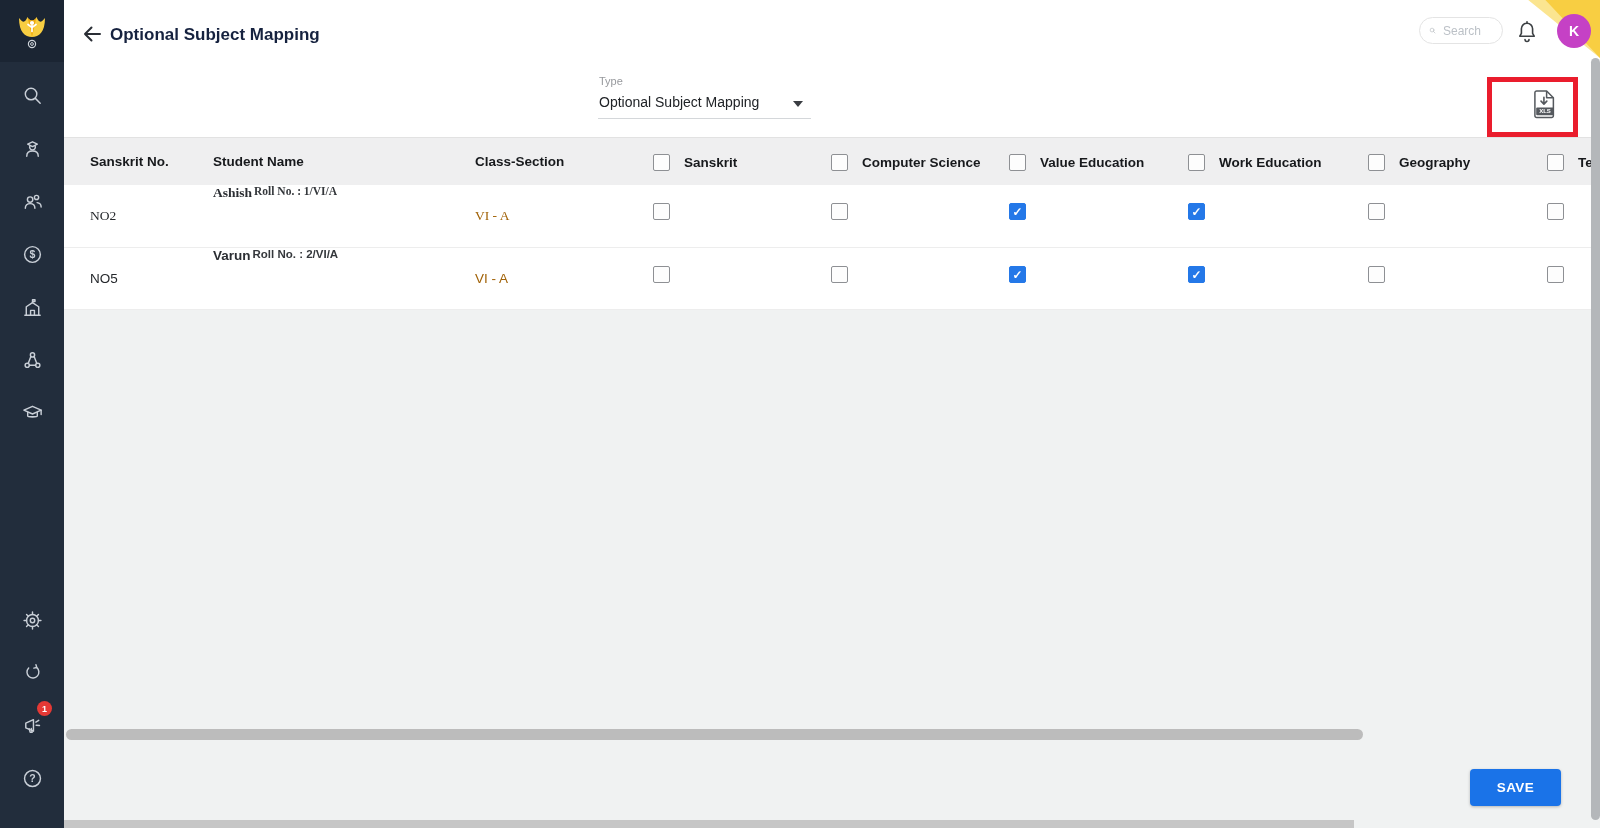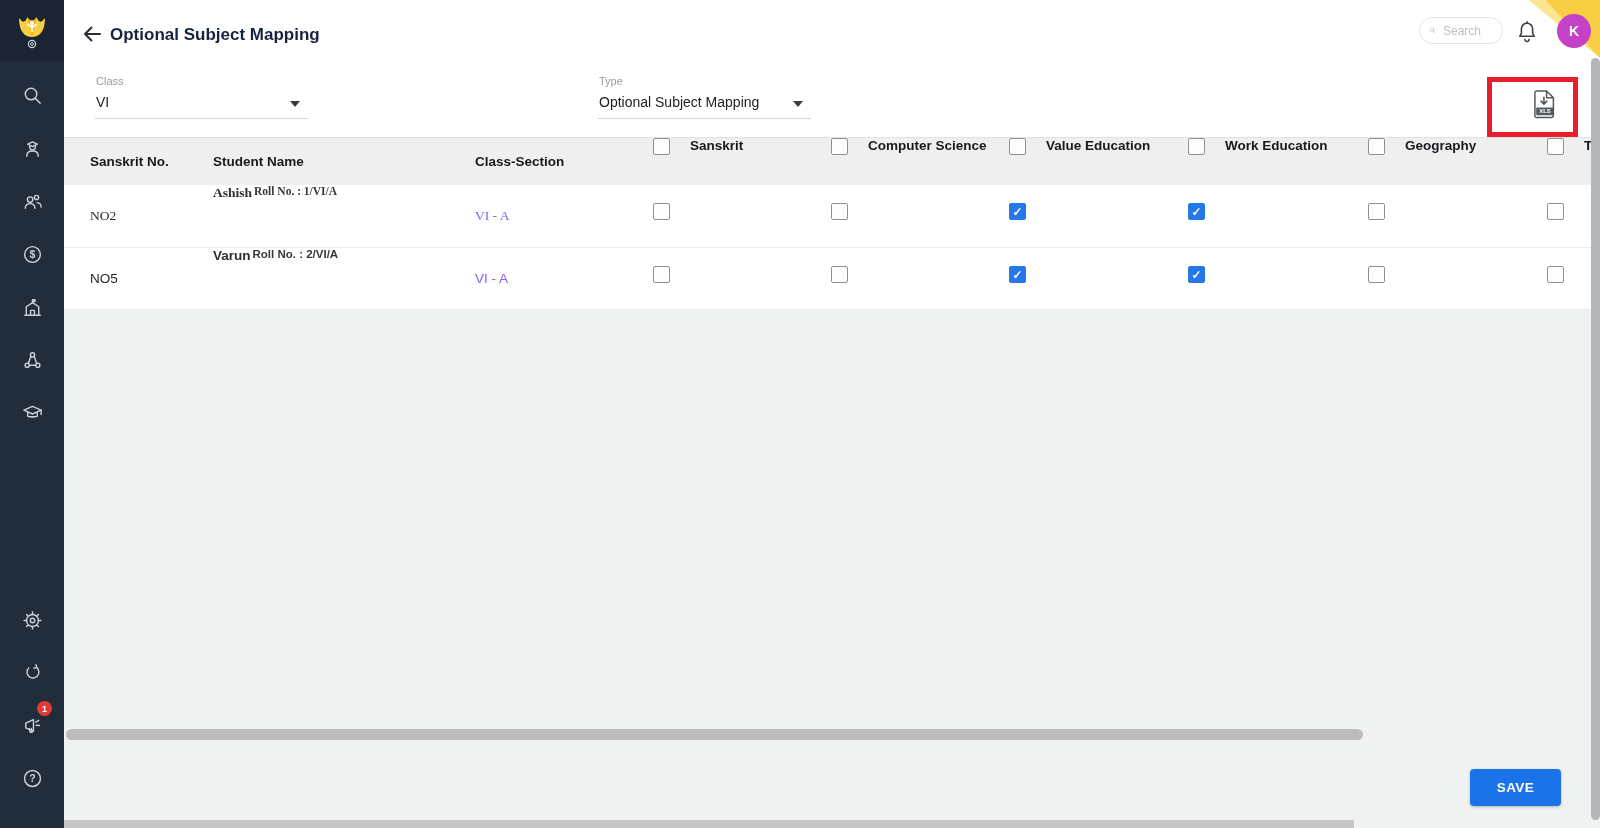--- a/index.html
+++ b/index.html
@@ -53,37 +53,37 @@
 
   
   .red-annot{position:absolute;left:1487px;top:77px;width:91px;height:60px;
              border:5px solid #ea1d2d;z-index:4;pointer-events:none;}
   .xls-btn{position:absolute;left:1533px;top:90px;width:24px;height:29px;cursor:pointer;z-index:3;}
 
   
   .thead{position:absolute;left:64px;top:137px;width:1536px;height:48px;background:#efeff0;
          border-top:1px solid #e2e2e2;}
   .th-text{position:absolute;top:0;height:48px;line-height:48px;font-size:13.5px;font-weight:700;color:#17191c;}
-  .th-subject{position:absolute;top:0;height:48px;display:flex;gap:20px;}
+  .th-subject{position:absolute;top:0;height:48px;display:flex;align-items:center;gap:14px;}
   .th-label{font-size:13.5px;font-weight:700;color:#17191c;white-space:nowrap;}
   .cb{width:17px;height:17px;border:1.5px solid #8e9094;border-radius:2px;background:#fdfdfd;
       display:flex;align-items:center;justify-content:center;cursor:pointer;flex:none;}
   .cb.checked{background:#2478e8;border-color:#2478e8;}
   .cb.checked::after{content:"\2713";color:#fff;font-size:12px;font-weight:700;line-height:1;}
   .trow{position:absolute;left:64px;width:1536px;background:#fff;border-bottom:1px solid #ededed;}
   .row-0{top:185px;height:63px;font-family:Liberation Serif, serif;}
   .row-1{top:248px;height:62px;}
   .td-adm{position:absolute;left:26px;top:0;height:100%;display:flex;align-items:center;
           font-size:13.5px;color:#25282c;}
   .td-name{position:absolute;left:149px;top:0;height:100%;display:flex;flex-direction:row;
            justify-content:center;gap:2px;}
   .student-name{font-size:13.5px;font-weight:700;color:#2b2e33;}
   .roll-no{font-size:11.5px;font-weight:600;color:#35383c;}
   .td-cs{position:absolute;left:411px;top:0;height:100%;display:flex;align-items:center;
-         font-size:13.5px;color:#8b5cf6;}
+         font-size:13.5px;color:#a16207;}
   .td-cb{position:absolute;top:18px;}
 
   
   .hscroll-inner{position:absolute;left:66px;top:729px;width:1297px;height:11px;background:#bcbcbc;
                  border-radius:6px;z-index:3;cursor:pointer;}
   .hscroll-outer{position:absolute;left:64px;top:820px;width:1290px;height:8px;background:#c6c6c6;
                  z-index:3;cursor:pointer;}
   .vscroll{position:absolute;left:1591px;top:58px;width:9px;height:762px;background:#b4b7ba;
            border-radius:5px;z-index:6;cursor:pointer;}
   .save-btn{position:absolute;left:1470px;top:769px;width:91px;height:37px;background:#1a73e8;
@@ -209,25 +209,20 @@
     </div>
     <div class="bell">
       <svg viewBox="0 0 22 24">
         <path d="M11 3.2a5.6 5.6 0 0 1 5.6 5.6v4.6l1.6 2.8H3.8l1.6-2.8V8.8A5.6 5.6 0 0 1 11 3.2z"></path>
         <path d="M9 19.5a2 2 0 0 0 4 0"></path>
           <path d="M11 3.2V1.8"></path>
       </svg>
     </div>
     <div class="avatar">K</div>
 
-    <div class="field" style="left:31px">
-      <span class="field-label">Class</span>
-      <span class="field-value">VI</span>
-      <span class="field-arrow"></span>
-    </div>
     <div class="field" style="left:534px">
       <span class="field-label">Type</span>
       <span class="field-value">Optional Subject Mapping</span>
       <span class="field-arrow"></span>
     </div>
   </div>
 
   <div class="xls-btn">
     <svg width="24" height="29" viewBox="0 0 22 27">
       <path d="M3.2 1h9.3l6.3 6.3V24a1.6 1.6 0 0 1-1.6 1.6H3.2A1.6 1.6 0 0 1 1.6 24V2.6A1.6 1.6 0 0 1 3.2 1z" fill="#fff" stroke="#55595e" stroke-width="1.4" stroke-linejoin="round"></path>

